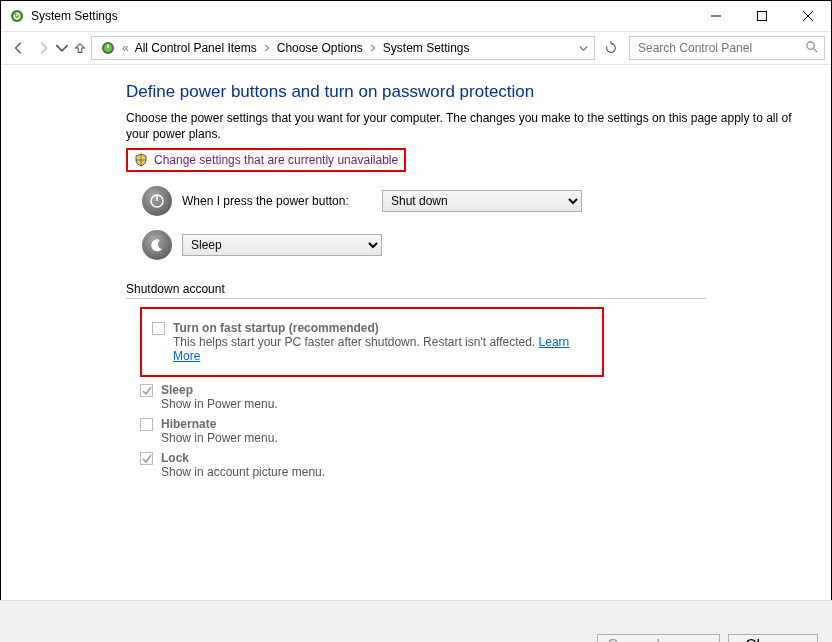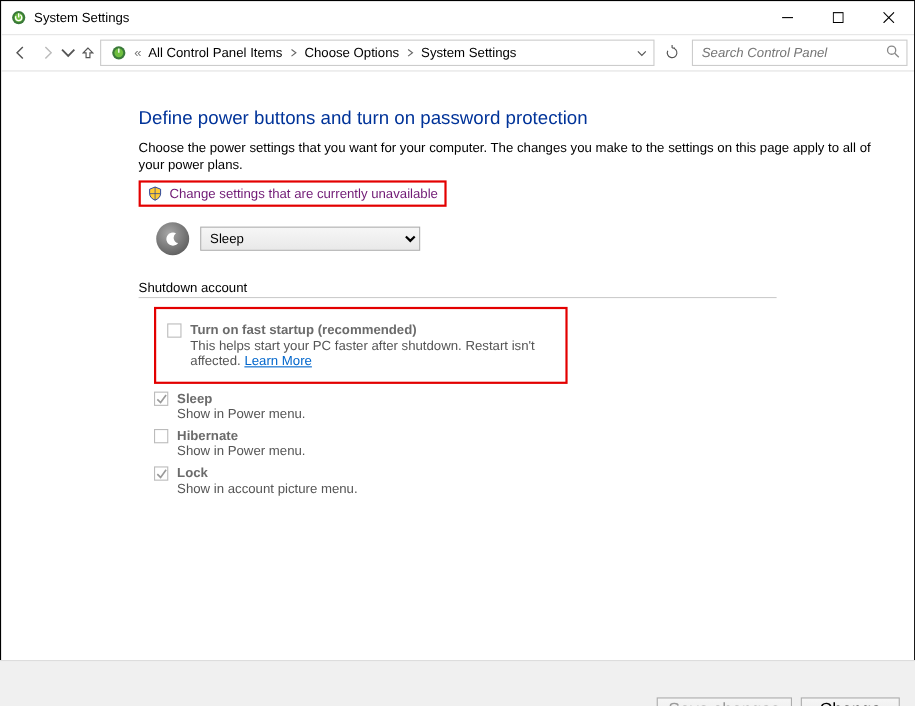--- a/index.html
+++ b/index.html
@@ -17,43 +17,43 @@
   .nav-arrow svg { width:14px; height:14px; }
   .nav-up { width:22px; display:flex; align-items:center; justify-content:center; color:#555; }
   .path-icon { width:16px; height:16px; margin:0 4px 0 6px; }
   .breadcrumb { display:flex; align-items:center; flex:1; height:24px; border:1px solid #ccc; padding:0 2px; margin-right:4px; }
   .bc-item { padding:0 4px; white-space:nowrap; }
   .bc-sep { color:#888; padding:0 2px; }
   .bc-sep svg { width:8px; height:8px; }
   .bc-dropdown { margin-left:auto; display:flex; align-items:center; justify-content:center; width:18px; color:#555; }
   .refresh { width:24px; height:24px; display:flex; align-items:center; justify-content:center; color:#555; margin-right:6px; }
   .searchbox { width:196px; height:24px; border:1px solid #ccc; display:flex; align-items:center; padding:0 6px; color:#888; }
-  .searchbox input { border:none; outline:none; flex:1; font-size:12px; color:#555; background:transparent;font-style:italic; }
+  .searchbox input { border:none; outline:none; flex:1; font-size:12px; color:#555; background:transparent; }
   .searchbox .searchicon { color:#888; }
   .content { position:absolute; left:126px; right:24px; top:80px; }
-  h1.page-title { color:#003399; font-weight:400; font-size:17px; margin:18px 0 8px 0; }
+  h1.page-title { color:#003399; font-weight:400; font-size:17px; margin:2px 0 8px 0; }
   .page-desc { margin:0 0 6px 0; line-height:1.35; }
   .highlight-red { border:2px solid #e30000; padding:3px 6px; display:inline-flex; align-items:center; }
   .shield-icon { width:14px; height:14px; margin-right:6px; }
   a.blue-link { color:#701a75; text-decoration:none; }
   .section-header { margin-top:16px; border-bottom:1px solid #ccc; padding-bottom:2px; width:580px; }
   .button-row { display:flex; align-items:center; margin:14px 0 0 16px; }
   .round-icon { width:30px; height:30px; border-radius:50%; background:radial-gradient(circle at 40% 35%, #a8a8a8, #4a4a4a); display:flex; align-items:center; justify-content:center; margin-right:10px; }
   .round-icon svg { width:16px; height:16px; }
   .row-label { width:200px; }
   select.combo { width:200px; height:22px; border:1px solid #adadad; background:linear-gradient(#f6f6f6,#e9e9e9); font-size:12px; padding:0 4px; }
   .shutdown-list { margin:8px 0 0 14px; }
   .sd-item { margin:6px 0; }
   .sd-item .line { display:flex; align-items:flex-start; }
   .sd-chk { width:13px; height:13px; margin:1px 8px 0 0; background:#fff; border:1px solid #888; display:inline-flex; align-items:center; justify-content:center; flex:0 0 auto; }
   .sd-chk.disabled { border-color:#bbb; }
   .sd-chk.checked svg { width:10px; height:10px; }
   .sd-title { font-weight:600; color:#6b6b6b; }
   .sd-sub { margin-left:21px; color:#555; }
-  .big-highlight { border:2px solid #e30000; padding:6px 10px; margin-top:6px; width:376px; }
+  .big-highlight { border:2px solid #e30000; padding:6px 10px; margin-top:6px; width:464px; }
   .footer { position:absolute; left:0; right:0; bottom:0; height:42px; border-top:1px solid #ddd; background:#f0f0f0; display:flex; align-items:center; justify-content:flex-end; padding-right:14px; gap:8px; }
   .btn { min-width:90px; height:23px; border:1px solid #adadad; background:linear-gradient(#f6f6f6,#e9e9e9); font-size:16px; display:flex; align-items:center; justify-content:center; padding:0 10px;margin-top:48px; }
   .btn.disabled { color:#9a9a9a; }
   .learn-more { color:#0066cc; text-decoration:underline; }
   .chev-dbl { color:#777; padding:0 2px; }
 </style>
 </head>
 <body>
 
 <div class="titlebar">
@@ -156,20 +156,32 @@
       <svg viewBox="0 0 14 14">
           <path d="M7 1 2 3v4c0 3 2.5 5 5 6 2.5-1 5-3 5-6V3z" fill="#ffcc33" stroke="#11339f" stroke-width="0.8"></path>
           <path d="M7 1v12" stroke="#11339f" stroke-width="0.6"></path>
           <path d="M2 7h10" stroke="#11339f" stroke-width="0.6"></path>
         </svg>
     </span>
     <a href="#" class="blue-link">Change settings that are currently unavailable</a>
   </span>
 
 
+  <div class="button-row">
+    <div class="round-icon">
+      <svg viewBox="0 0 16 16">
+          <circle cx="8" cy="8" r="6" fill="none" stroke="#fff" stroke-width="1.5"></circle>
+          <line x1="8" y1="2" x2="8" y2="8" stroke="#fff" stroke-width="1.5"></line>
+        </svg>
+    </div>
+    <span class="row-label">When I press the power button:</span>
+    <select class="combo">
+      <option>Shut down</option>
+    </select>
+  </div>
 
   <div class="button-row">
     <div class="round-icon">
       <svg viewBox="0 0 16 16">
           <path d="M11 3a6 6 0 1 0 2 9 5 5 0 0 1-2-9z" fill="#fff"></path>
         </svg>
     </div>
     <select class="combo">
       <option>Sleep</option>
     </select>

